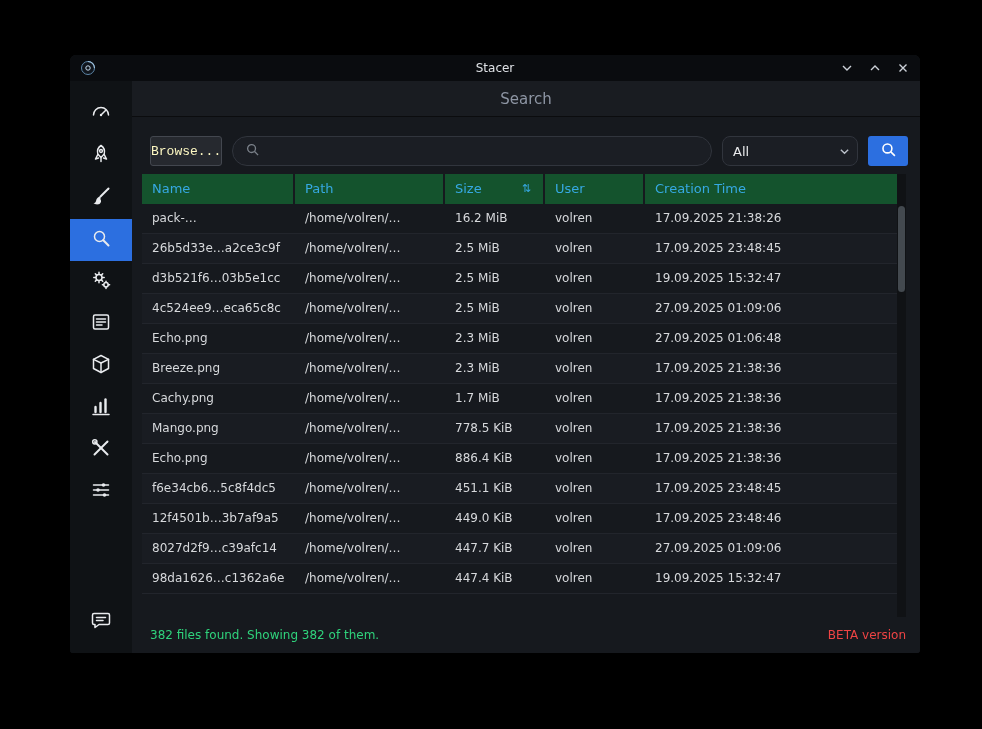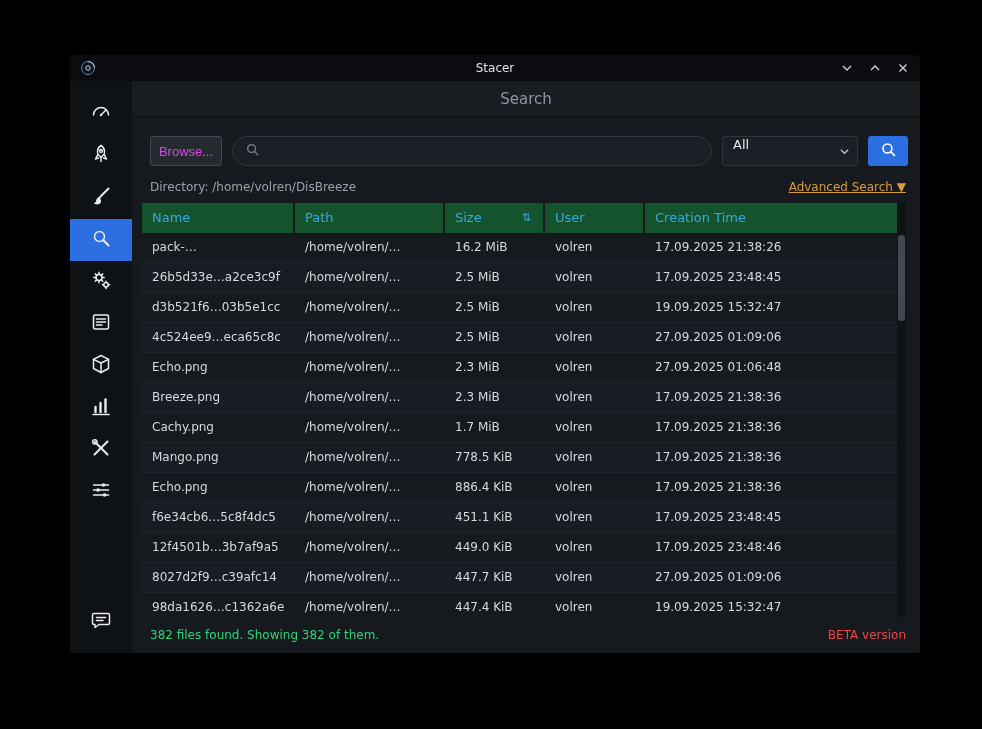--- a/index.html
+++ b/index.html
@@ -33,31 +33,31 @@
   
   .content { position:absolute; left:62px; top:26px; right:0; bottom:0;
              display:flex; flex-direction:column; background:#16191e; }
 
   .page-header { height:36px; flex:0 0 36px; display:flex; align-items:center; justify-content:center;
                  color:#8d95a3; font-size:15px; background:#191c21; border-bottom:1px solid #0b0c0e; }
 
   .controls-row { margin:19px 12px 0 18px; height:30px; flex:0 0 30px; display:flex; gap:10px; }
 
   .btn-browse { width:72px; height:30px; background:#26292f; border:1px solid #43474f;
-                border-radius:3px; color:#d946ef; font-size:13px; cursor:pointer;
-                font-family:Liberation Sans, sans-serif; }
+                border-radius:3px; color:#fef9c3; font-size:13px; cursor:pointer;
+                font-family:Liberation Mono, monospace; }
 
   .search-box { flex:1; height:30px; background:#1b1e24; border:1px solid #31353d;
                 border-radius:15px; display:flex; align-items:center; padding:0 12px; gap:7px; }
   .search-box input { flex:1; background:transparent; border:none; outline:none;
                       color:#d7d9dc; font-size:13px; font-family:inherit; }
   .search-box input::placeholder { color:#6d747e; }
 
   .dropdown { width:136px; height:30px; background:#1b1e24; border:1px solid #31353d;
-              border-radius:3px; display:flex; align-items:flex-start; color:#e8e9eb;
+              border-radius:8px; display:flex; align-items:center; color:#e8e9eb;
               font-size:13px; cursor:pointer; }
   .dropdown .dd-label { padding-left:10px; flex:1; }
   .dropdown .dd-caret { width:26px; height:100%; display:flex; align-items:center;
                         justify-content:center; }
 
   .btn-search { width:40px; height:30px; background:#2c6fe0; border:none; border-radius:3px;
                 display:flex; align-items:center; justify-content:center; cursor:pointer; }
 
   .dir-row { margin:12px 14px 0 18px; flex:0 0 17px; display:flex; justify-content:space-between;
              align-items:center; font-size:12px; }
@@ -258,24 +258,20 @@
       <button class="btn-search">
         <span>
           <svg width="17" height="17" viewBox="0 0 16 16">
             <circle cx="7" cy="7" r="4.2" stroke="#ffffff" fill="none" stroke-width="1.5"></circle>
             <line x1="10.2" y1="10.2" x2="14" y2="14" stroke="#ffffff" stroke-width="1.5"></line>
           </svg>
         </span>
       </button>
     </div>
 
-    <div class="dir-row">
-      <span class="dir-label">Directory: /home/volren/DisBreeze</span>
-      <span class="adv-link">Advanced Search ▼</span>
-    </div>
 
     <div class="table-wrap">
       <div class="thead">
         <div class="th">
           <span>Name</span>
         </div>
         <div class="th">
           <span>Path</span>
         </div>
         <div class="th">

